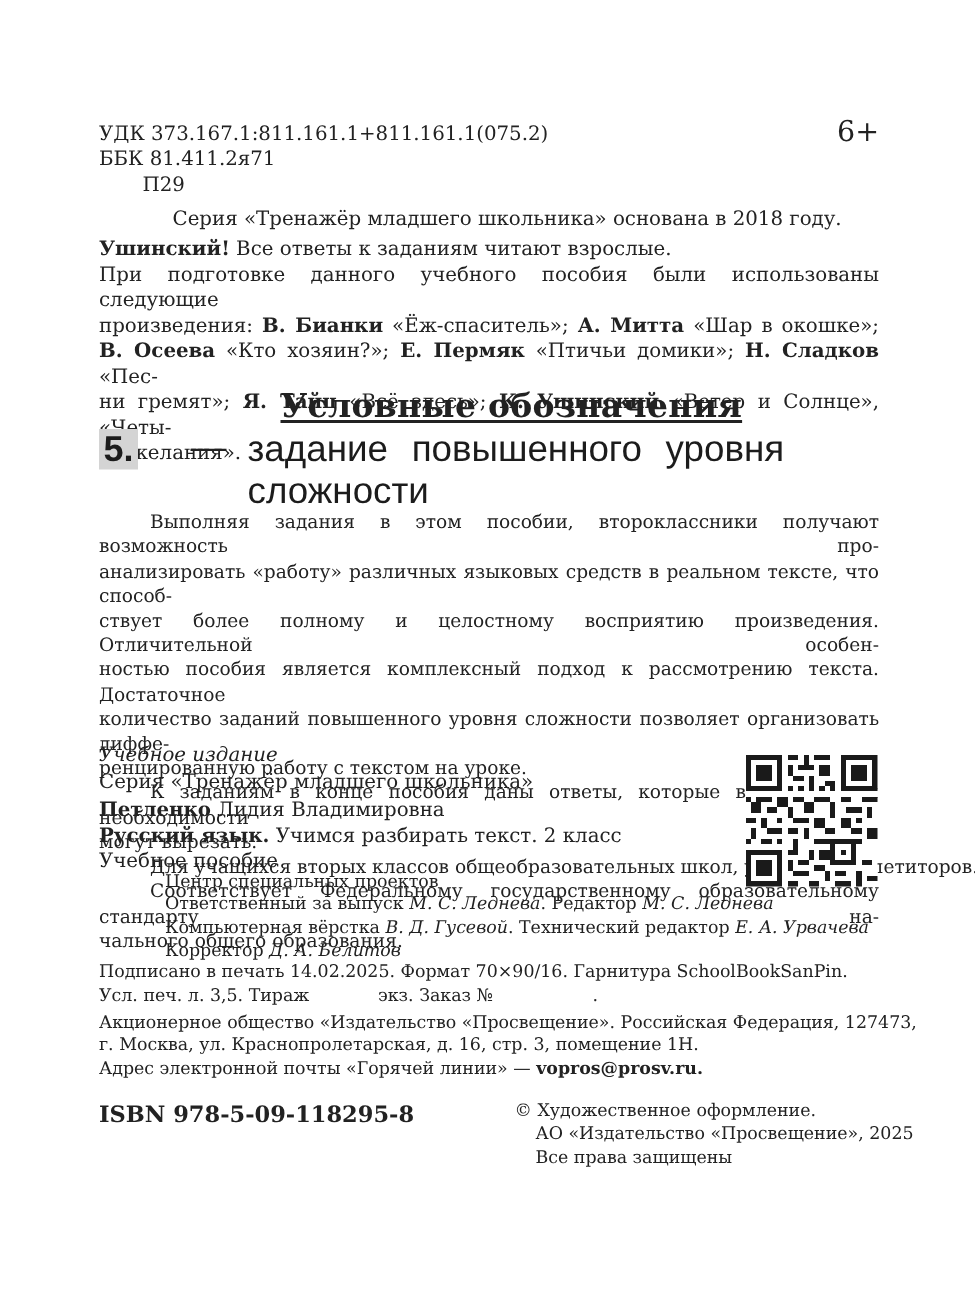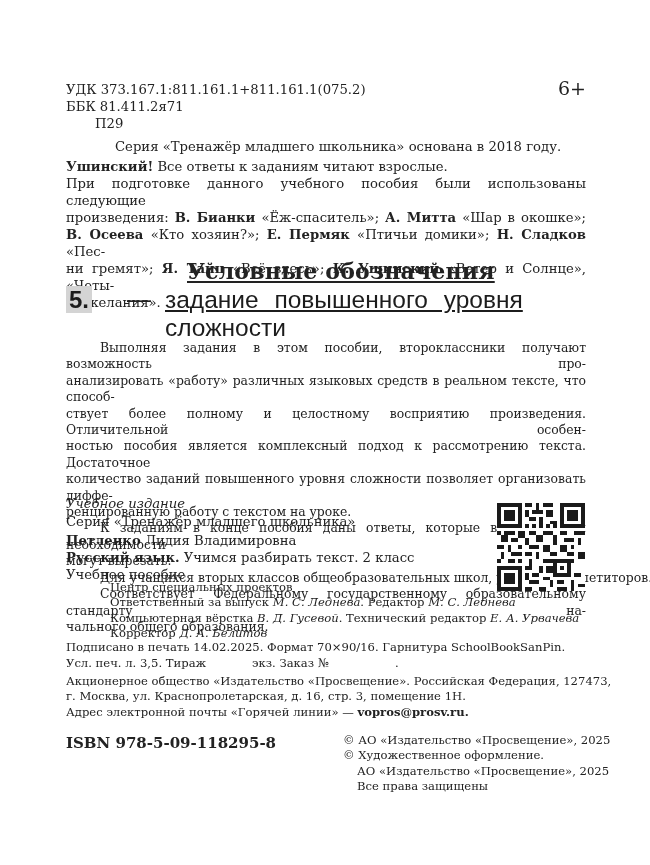--- a/index.html
+++ b/index.html
@@ -45,21 +45,21 @@
     <span class="jline" id="src1"><span>произведения: </span><span class="b">В. Бианки</span><span> «Ёж-спаситель»; </span><span class="b">А. Митта</span><span> «Шар в окошке»;</span></span>
     <span class="jline" id="src2"><span class="b">В. Осеева</span><span> «Кто хозяин?»; </span><span class="b">Е. Пермяк</span><span> «Птичьи домики»; </span><span class="b">Н. Сладков</span><span> «Пес-</span></span>
     <span class="jline" id="src3"><span>ни гремят»; </span><span class="b">Я. Тайц</span><span> «Всё здесь»; </span><span class="b">К. Ушинский</span><span> «Ветер и Солнце», «Четы-</span></span>
     <span class="line" id="src4"><span>ре желания».</span></span>
   </div>
 
   <div class="abs title" style="left:187px; top:258px;">Условные обозначения</div>
   <div class="abs badge" style="left:66px; top:286px;">5.</div>
   <div class="abs dash" style="left:127px; top:285px;">—</div>
   <div class="abs sans" style="left:165px; top:285px;">
-    <span style="word-spacing:9px;text-decoration:underline;">задание повышенного уровня</span>
+    <span style="word-spacing:9px;">задание повышенного уровня</span>
   </div>
   <div class="abs sans" style="left:165px; top:313px;">сложности</div>
 
   <div class="abs t12" style="left:66px; top:340px; width:520px;">
     <div id="para1">
         <span class="jline ind">Выполняя задания в этом пособии, второклассники получают возможность про-</span>
         <span class="jline">анализировать «работу» различных языковых средств в реальном тексте, что способ-</span>
         <span class="jline">ствует более полному и целостному восприятию произведения. Отличительной особен-</span>
         <span class="jline">ностью пособия является комплексный подход к рассмотрению текста. Достаточное</span>
         <span class="jline">количество заданий повышенного уровня сложности позволяет организовать диффе-</span>
@@ -176,18 +176,17 @@
   <div class="abs t11" style="left:395px; top:656px;">.</div>
 
   <div class="abs t11" style="left:66px; top:674px;">
     <span class="line">Акционерное общество «Издательство «Просвещение». Российская Федерация, 127473,</span>
     <span class="line">г. Москва, ул. Краснопролетарская, д. 16, стр. 3, помещение 1Н.</span>
     <span class="line"><span>Адрес электронной почты «Горячей линии» — </span><span class="b">vopros@prosv.ru.</span></span>
   </div>
 
   <div class="abs bigisbn" style="left:66px; top:734px;">ISBN 978-5-09-118295-8</div>
   <div class="abs t11" style="left:343px; top:733px;">
-    <span class="line">© АО «Издательство «Просвещение», 2025</span>
     <span class="line">© Художественное оформление.</span>
     <span class="line" style="padding-left:14px;">АО «Издательство «Просвещение», 2025</span>
     <span class="line" style="padding-left:14px;">Все права защищены</span>
   </div>
 </div>
 
 </body></html>

